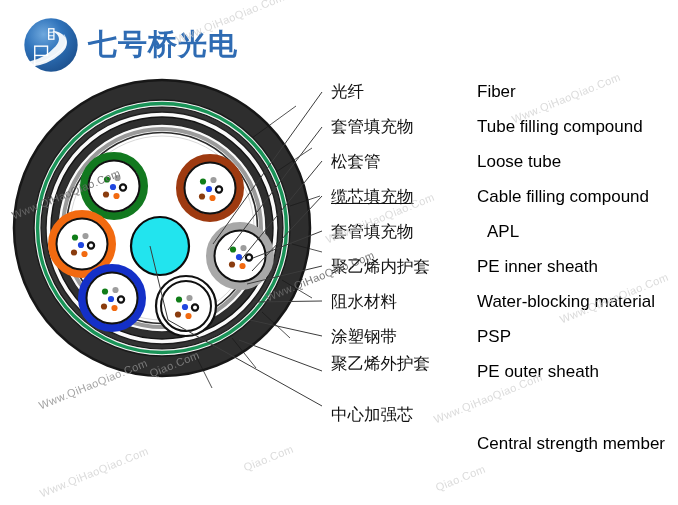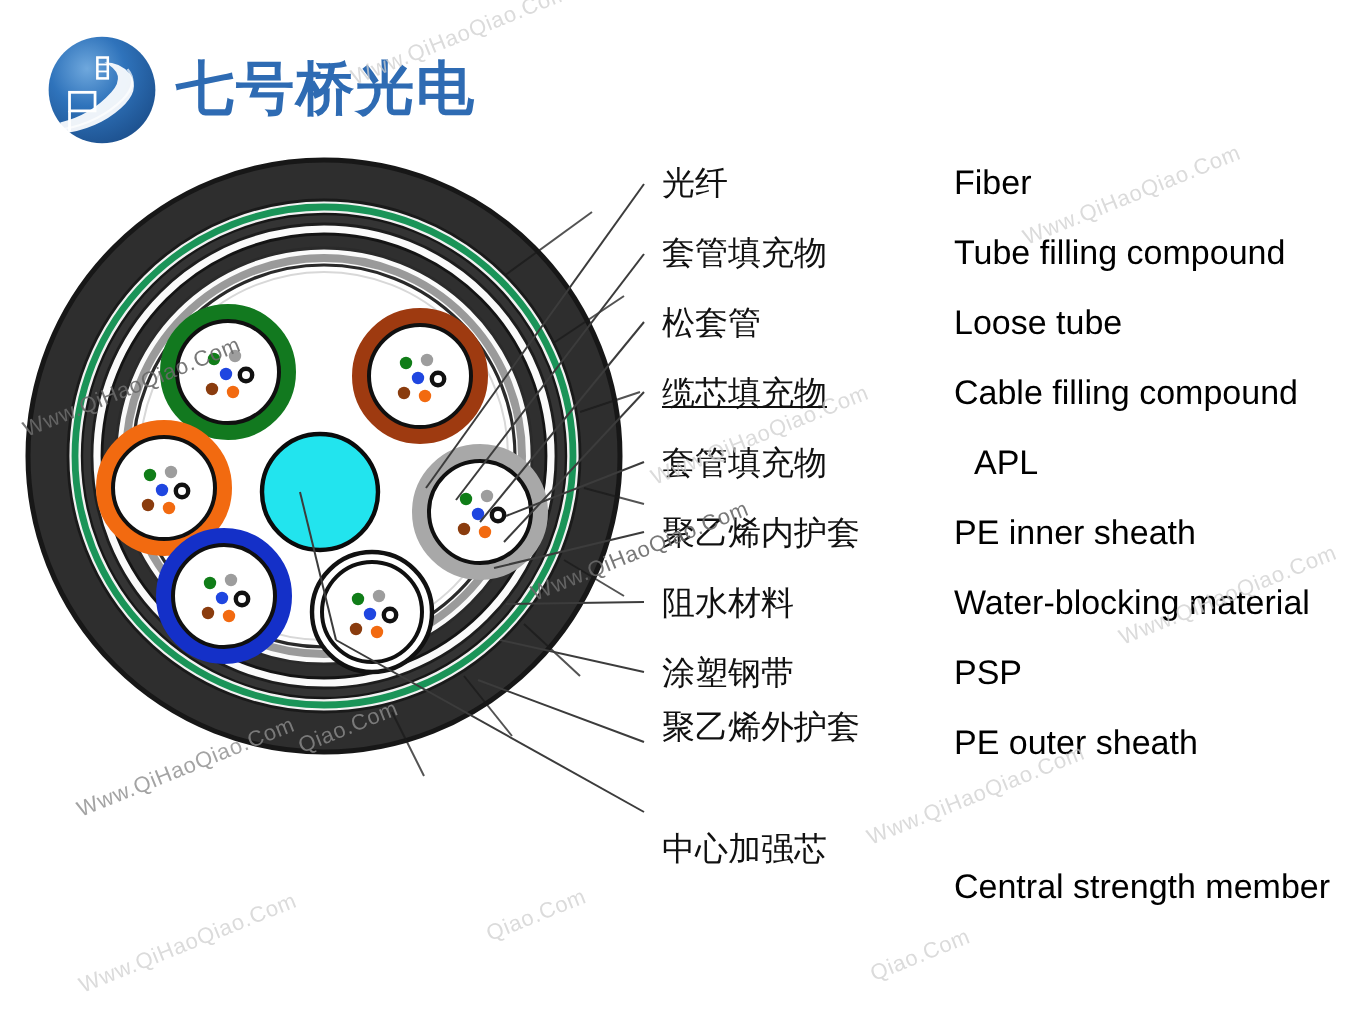--- a/index.html
+++ b/index.html
@@ -251,21 +251,21 @@
 
     <div class="label-cn" style="top:285px;">阻水材料</div>
     <div class="label-en" style="top:285px;">Water-blocking material</div>
 
     <div class="label-cn" style="top:320px;">涂塑钢带</div>
     <div class="label-en" style="top:320px;">PSP</div>
 
     <div class="label-cn" style="top:347px;">聚乙烯外护套</div>
     <div class="label-en" style="top:355px;">PE outer sheath</div>
 
-    <div class="label-cn" style="top:408px;">中心加强芯</div>
+    <div class="label-cn" style="top:398px;">中心加强芯</div>
     <div class="label-en" style="top:390px;margin-top:37px;">Central strength member</div>
   </div>
 
   <div class="wm wm-light" style="left:172px; top:12px; transform:rotate(-22deg);">Www.QiHaoQiao.Com</div>
   <div class="wm wm-light" style="left:508px; top:92px; transform:rotate(-22deg);">Www.QiHaoQiao.Com</div>
   <div class="wm wm-onblack" style="left:8px; top:188px; transform:rotate(-22deg);">Www.QiHaoQiao.Com</div>
   <div class="wm wm-light" style="left:322px; top:212px; transform:rotate(-22deg);">Www.QiHaoQiao.Com</div>
   <div class="wm wm-onblack" style="left:262px; top:270px; transform:rotate(-22deg);">Www.QiHaoQiao.Com</div>
   <div class="wm wm-light" style="left:556px; top:292px; transform:rotate(-22deg);">Www.QiHaoQiao.Com</div>
   <div class="wm wm-dark" style="left:35px; top:378px; transform:rotate(-22deg);">Www.QiHaoQiao.Com</div>

